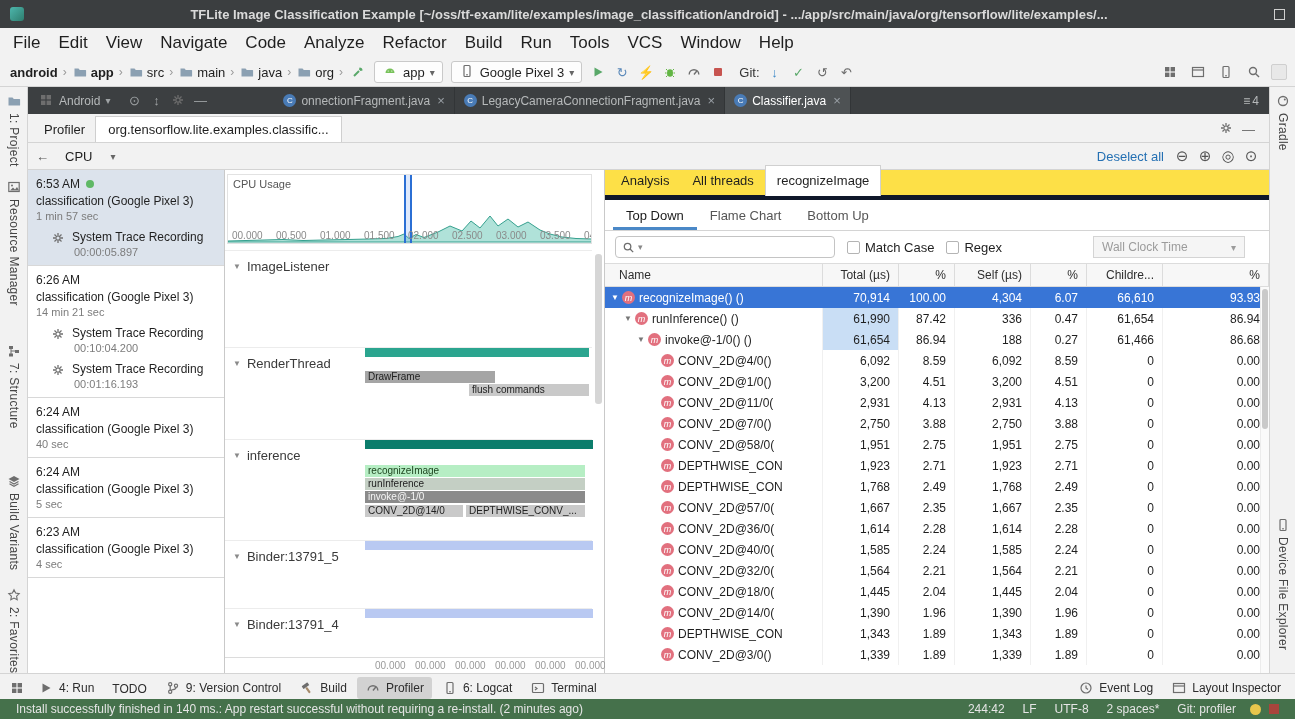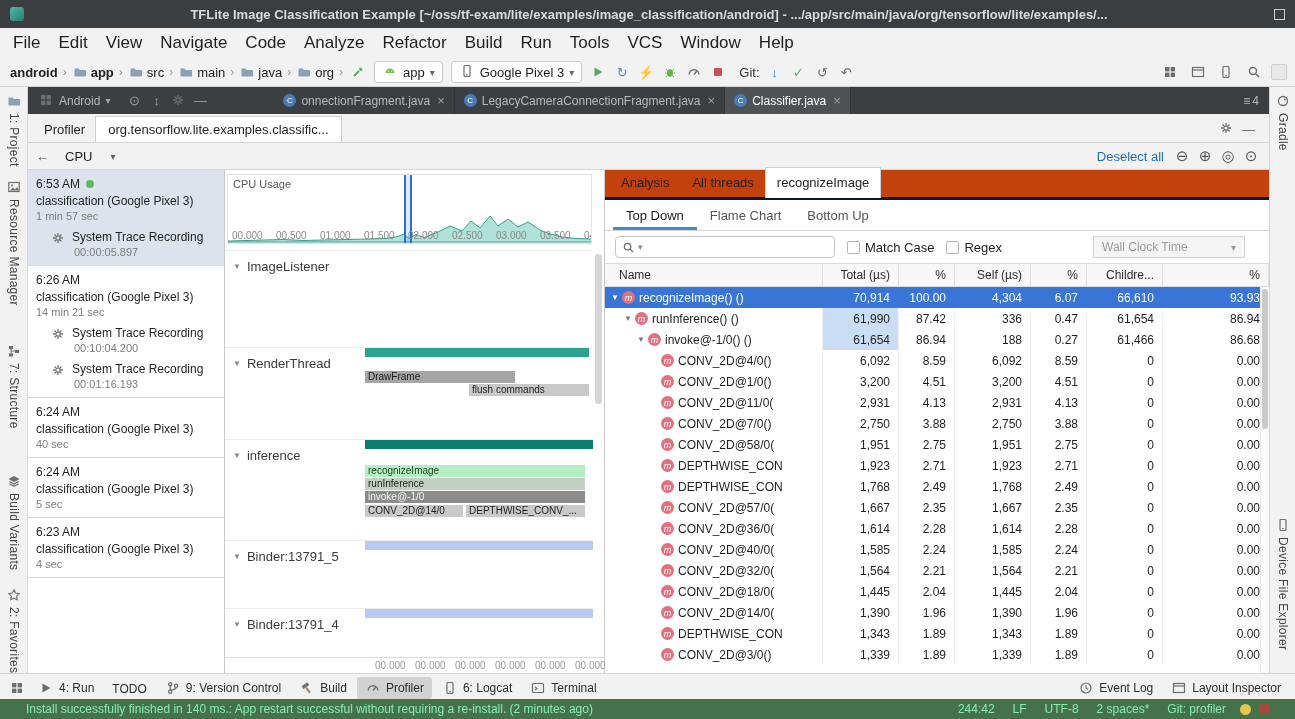--- a/index.html
+++ b/index.html
@@ -103,21 +103,21 @@
   .b-ltgray{background:#c9c9c9;}
   .b-lgreen{background:#b6eec4;color:#1e4620;}
   .b-sage{background:#c4cfc4;}
   .b-mdgray{background:#8b8b8b;color:#f5f5f5;}
   .vscroll{position:absolute;right:2px;top:4px;width:7px;height:150px;background:#d6d6d6;border-radius:3px;}
   .tfooter{height:16px;border-top:1px solid #dcdcdc;position:relative;}
   .ftick{position:absolute;top:2px;font-size:10px;color:#9a9a9a;}
 
   
   .analysis{flex:1;min-width:0;background:#fff;display:flex;flex-direction:column;position:relative;}
-  .a-tabs{height:30px;display:flex;align-items:flex-end;background:#c2410c;border-bottom:3px solid #0f172a;padding:0 4px;}
+  .a-tabs{height:30px;display:flex;align-items:flex-end;background:#fde047;border-bottom:5px solid #0f172a;padding:0 4px;}
   .a-title{padding:7px 12px;font-size:13px;}
   .a-tab{padding:7px 11px;font-size:13px;}
   .a-tab.sel{background:#fff;border:1px solid #d0d0d0;border-bottom:none;margin-bottom:-1px;padding-bottom:8px;}
   .a-subtabs{height:31px;display:flex;align-items:stretch;border-bottom:1px solid #d4d4d4;background:#fff;padding:0 8px;}
   .subtab{display:flex;align-items:center;padding:0 13px;font-size:13px;color:#555;}
   .subtab.sel{color:#1a1a1a;box-shadow:inset 0 -3px 0 #4a88c7;}
   .filter-row{height:32px;display:flex;align-items:center;gap:12px;padding:0 10px;background:#fff;}
   .searchbox{width:220px;height:22px;border:1px solid #c4c4c4;border-radius:4px;display:flex;align-items:center;padding:0 6px;gap:3px;background:#fff;}
   .searchbox input{border:none;outline:none;flex:1;min-width:0;font-size:12px;font-family:"Liberation Sans",sans-serif;}
   .chk{display:flex;align-items:center;gap:5px;font-size:13px;}
@@ -146,21 +146,21 @@
   .nm{overflow:hidden;text-overflow:clip;}
   .tscroll{position:absolute;right:0;top:0;bottom:0;width:9px;background:#fafafa;border-left:1px solid #ececec;}
   .tthumb{position:absolute;top:2px;right:1px;width:6px;height:140px;background:#c9c9c9;border-radius:3px;}
 
   
   .bottombar{height:26px;background:#f2f2f2;border-top:1px solid #d4d4d4;display:flex;align-items:flex-end;padding:0 6px;font-size:12px;gap:2px;}
   .bitem{display:flex;align-items:center;gap:5px;padding:3px 8px;border-radius:3px;color:#2d2d2d;}
   .bitem.sel{background:#d2d2d2;}
 
   
-  .statusbar{height:20px;background:#45714b;color:#86efac;display:flex;align-items:center;padding:0 26px;font-size:12px;}
+  .statusbar{height:20px;background:#45714b;color:#e5e5e5;display:flex;align-items:center;padding:0 16px;font-size:12px;}
   .status-msg{white-space:nowrap;overflow:hidden;text-overflow:ellipsis;max-width:820px;}
   .sitem{margin-left:18px;white-space:nowrap;}
   .ydot{width:11px;height:11px;border-radius:50%;background:#e8c64c;display:inline-block;margin-left:14px;}
   .rsq{width:10px;height:10px;background:#a8453c;display:inline-block;margin-left:8px;}
   .avatar{width:16px;height:16px;background:#e8e8e8;border:1px solid #cfcfcf;border-radius:2px;display:inline-block;}
 </style>
 </head>
 <body>
 
 <div class="app">
@@ -595,21 +595,21 @@
                 </div>
                 <div class="t-track"></div>
               </div>
               <div class="tsec" style="top: 97px; height: 92px;">
                 <div class="t-label">
                   <span class="t-arr">▼</span>
                   <span>RenderThread</span>
                 </div>
                 <div class="t-track">
                   <div class="bar state teal" style="top: 0px; left: 0px; width: 224px;"></div>
-                  <div class="bar b-dkgray" style="top: 23px; left: 0px; width: 150px;">DrawFrame</div>
+                  <div class="bar b-dkgray" style="top: 23px; left: 0px; width: 130px;">DrawFrame</div>
                   <div class="bar b-ltgray" style="top: 36px; left: 104px; width: 120px;">flush commands</div>
                 </div>
               </div>
               <div class="tsec" style="top: 189px; height: 101px;">
                 <div class="t-label">
                   <span class="t-arr">▼</span>
                   <span>inference</span>
                 </div>
                 <div class="t-track">
                   <div class="bar state green" style="top: 0px; left: 0px; width: 228px;"></div>

